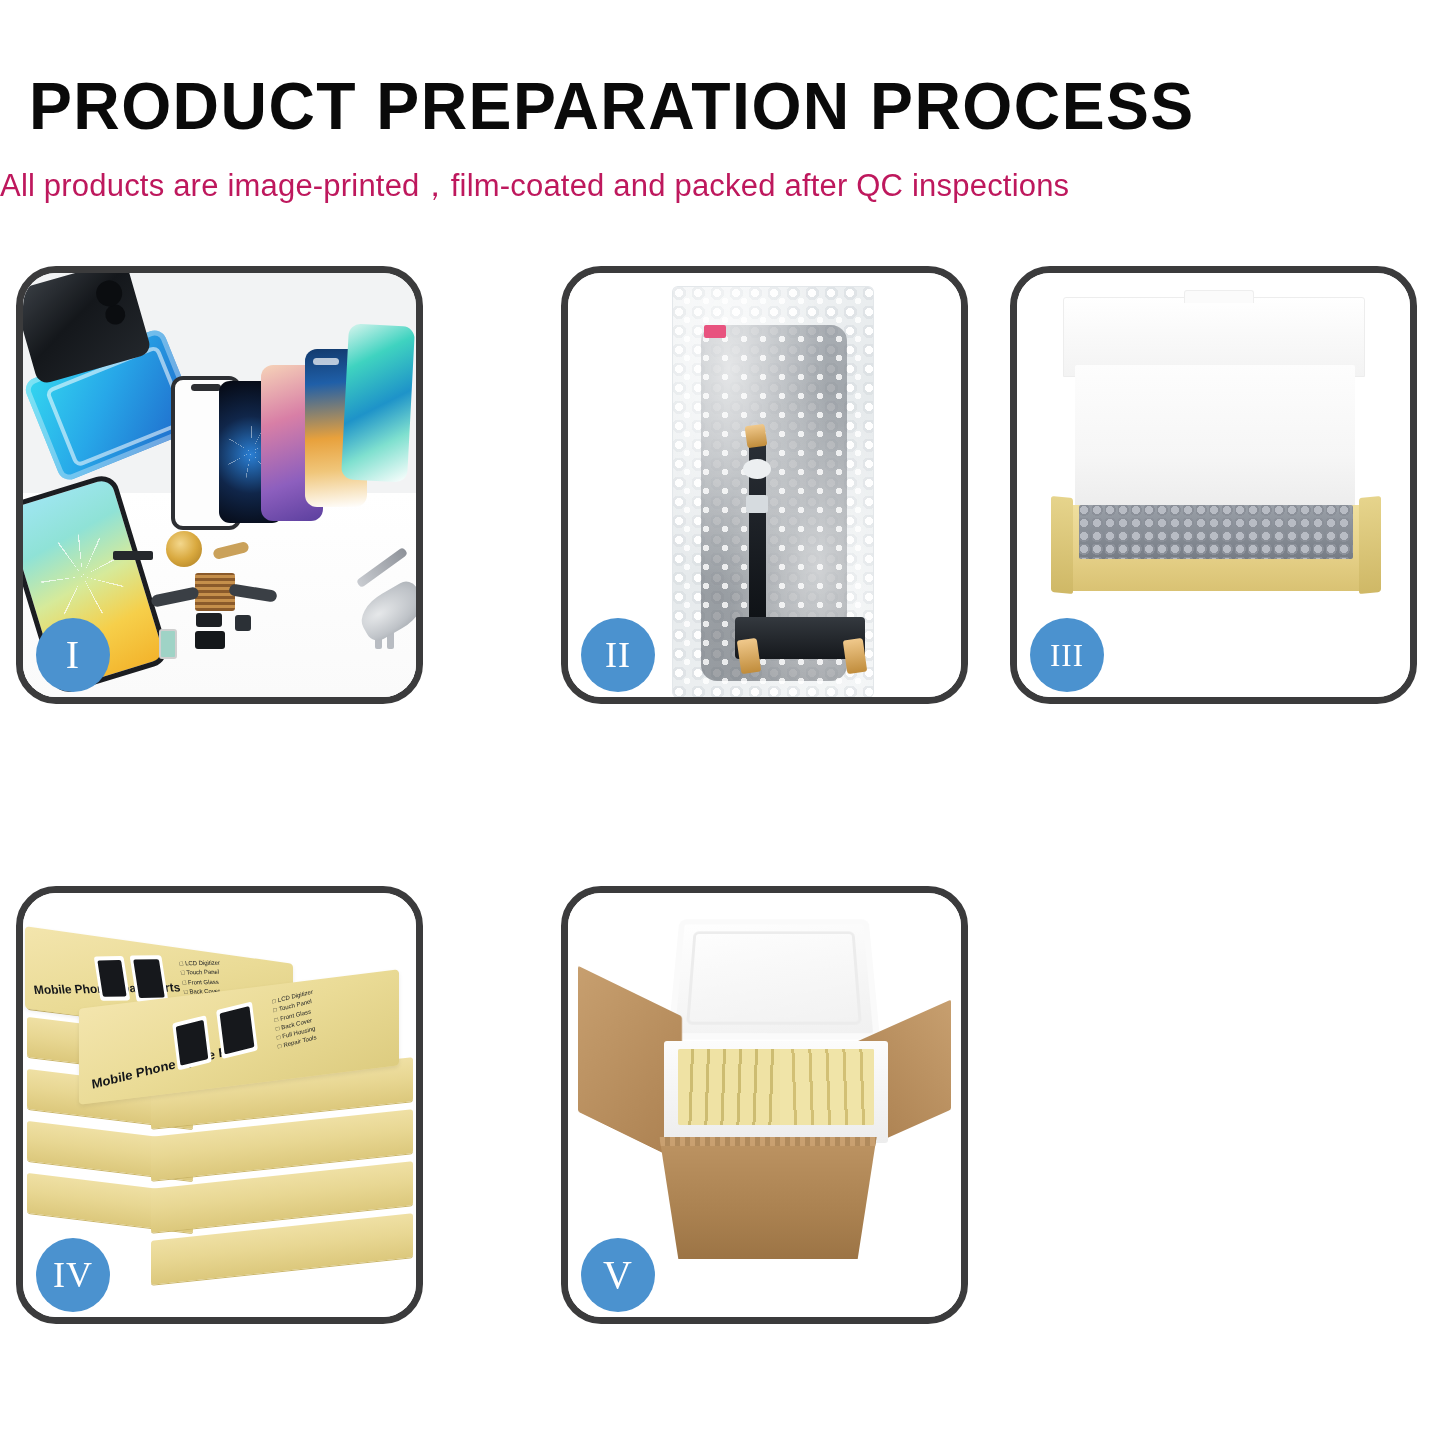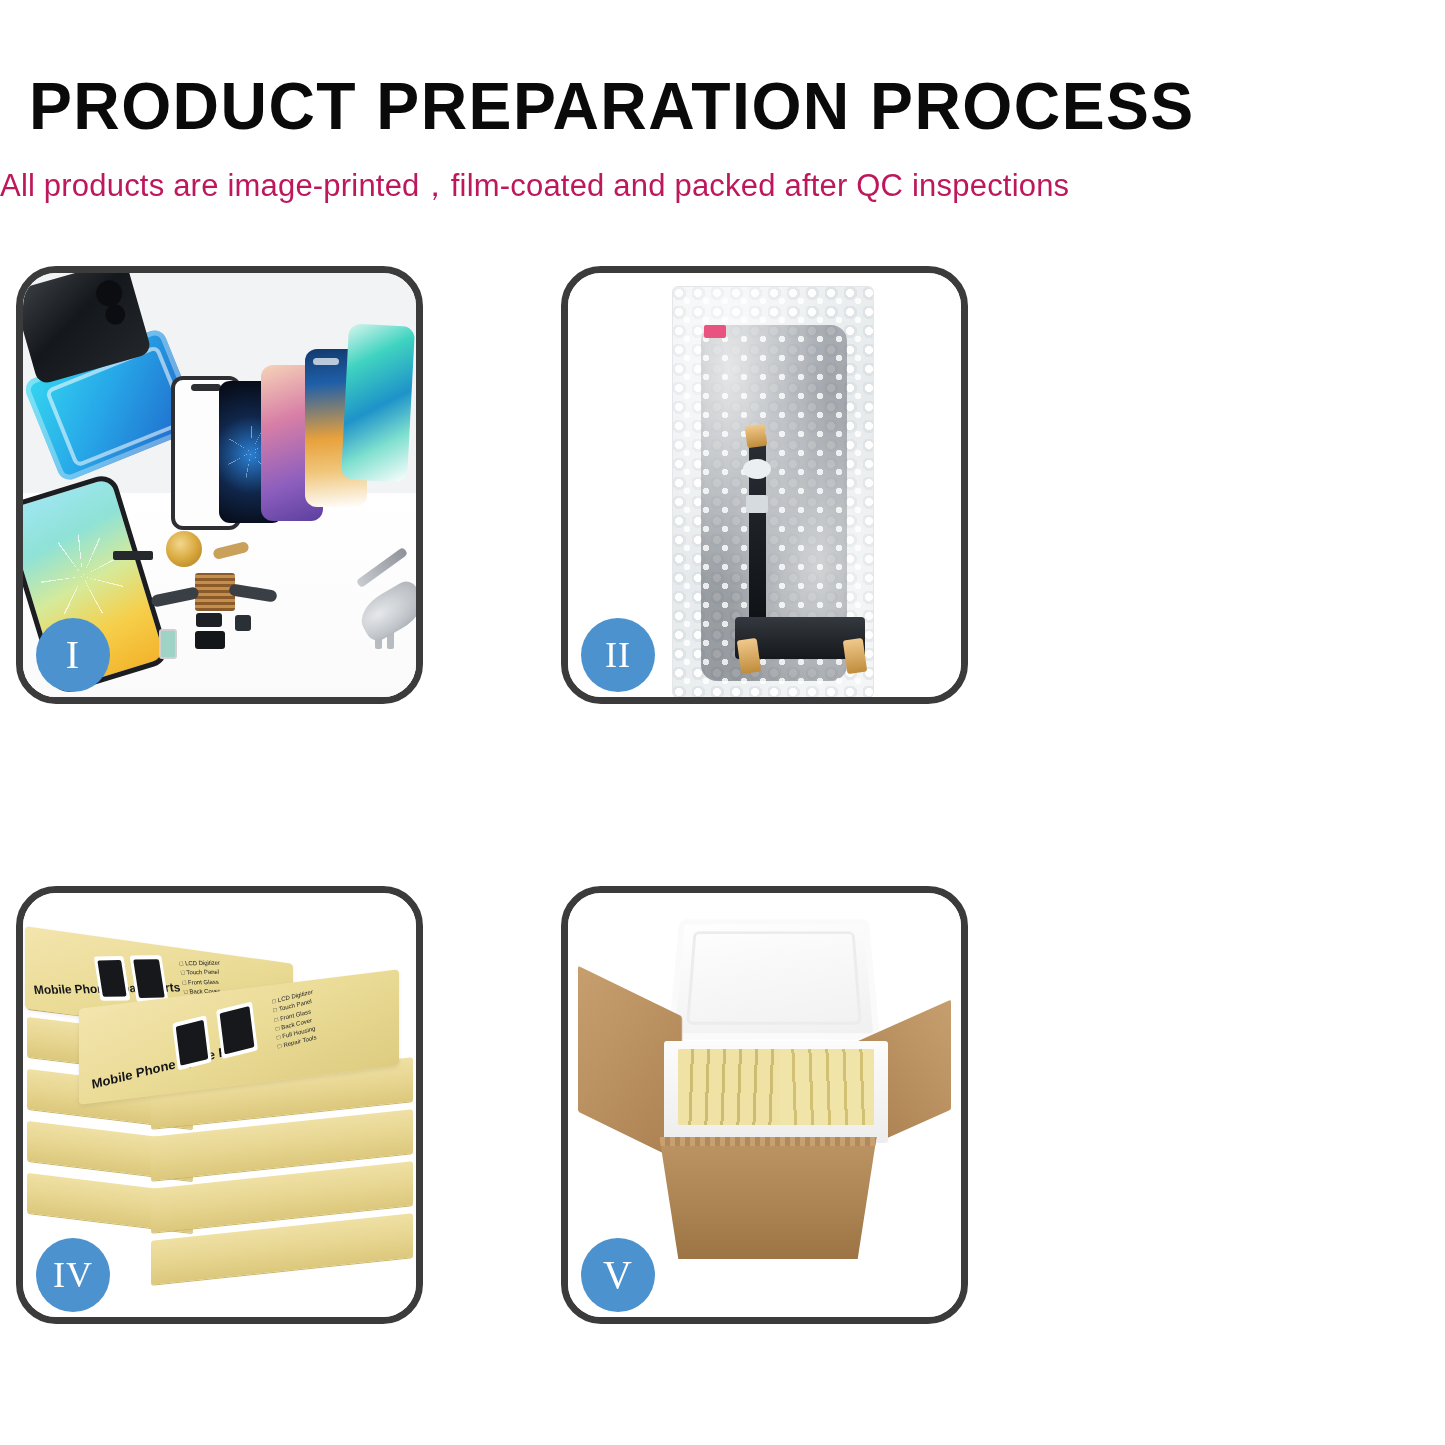--- a/index.html
+++ b/index.html
@@ -393,20 +393,30 @@
           <div class="connector"></div>
           <div class="gold-tab g1"></div>
           <div class="gold-tab g2"></div>
           <div class="gold-tab g3"></div>
           <div class="pinklabel"></div>
         </div>
       </div>
       <div class="badge w2">II</div>
     </div>
 
+    <div class="panel c3">
+      <div class="scene">
+        <div class="p3bg"></div>
+        <div class="lid"></div>
+        <div class="foamwhite"></div>
+        <div class="boxbody"></div>
+        <div class="grayfoam"></div>
+      </div>
+      <div class="badge w3">III</div>
+    </div>
   </div>
 
   <div class="row row2">
 
     <div class="panel c1">
       <div class="scene">
         <div class="p4bg"></div>
         <div class="stack">
           <div class="ybox l1"></div>
           <div class="ybox l2"></div>

